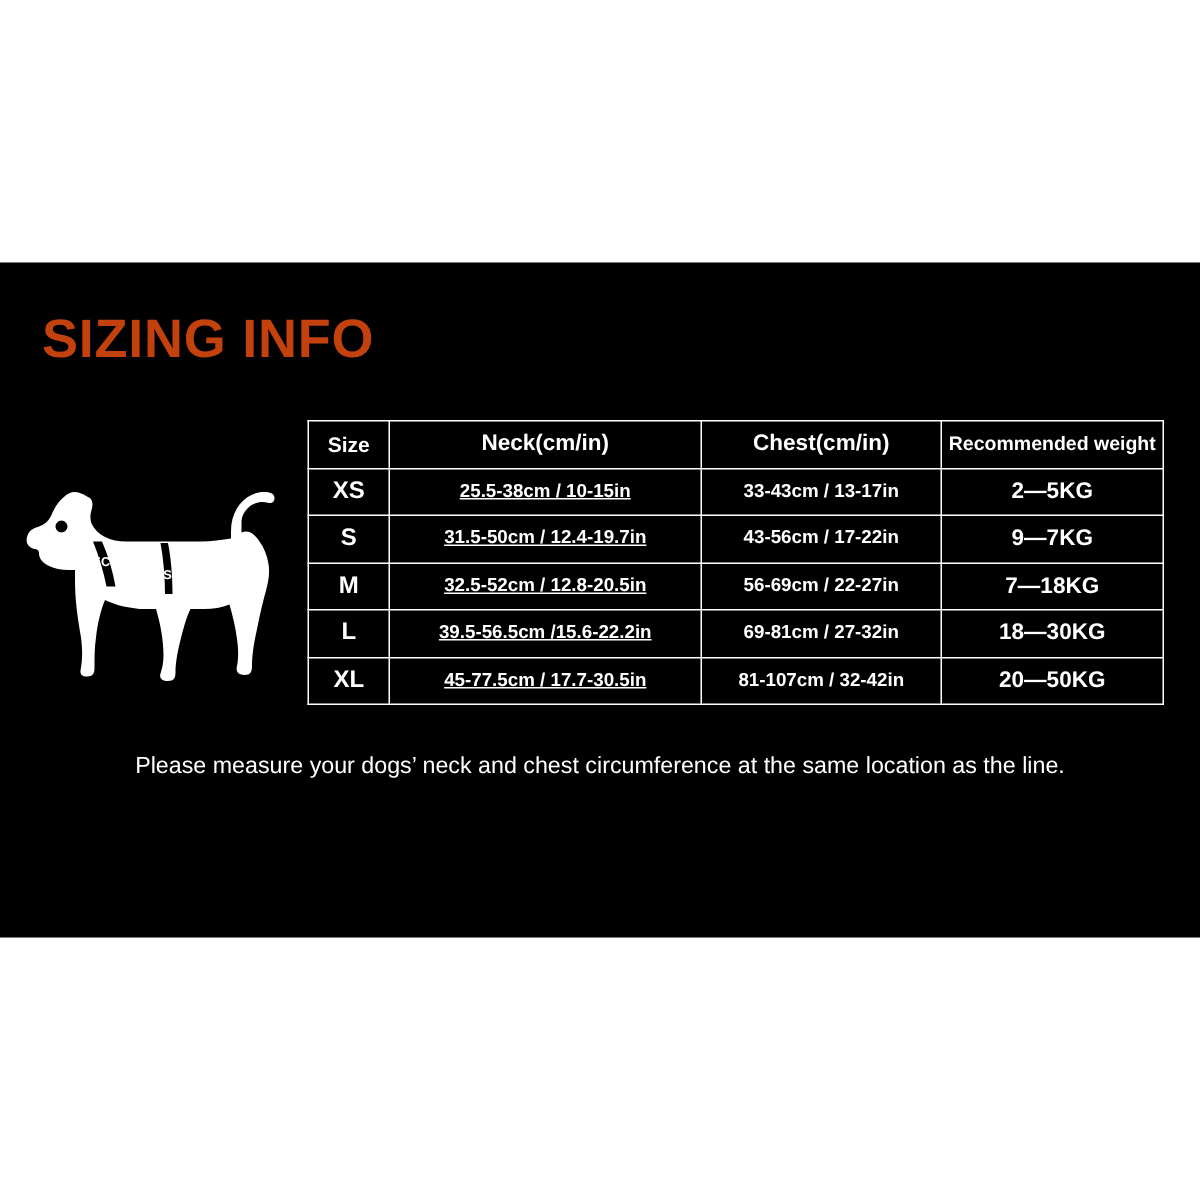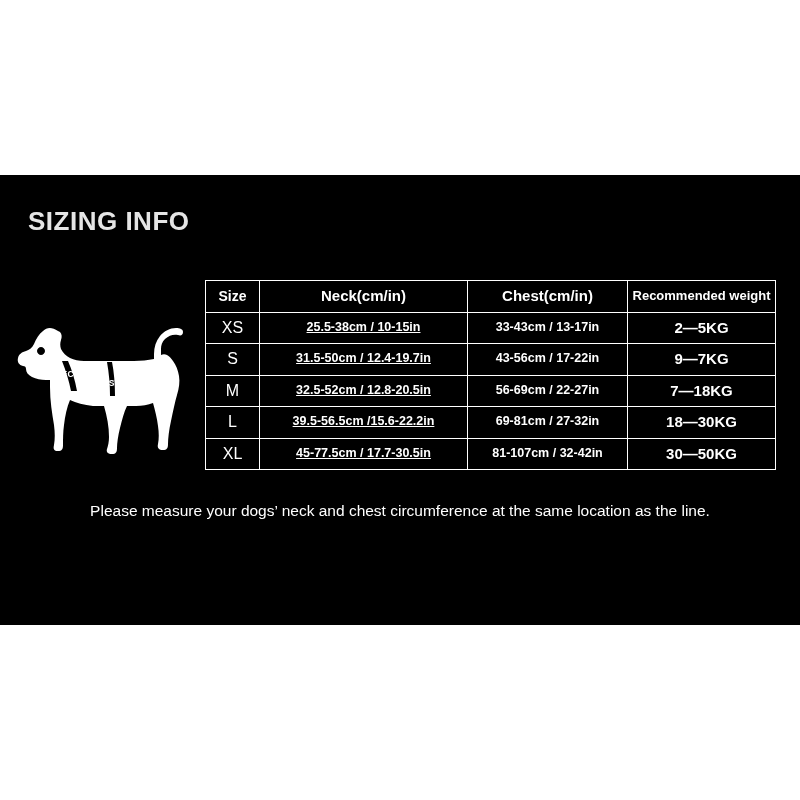--- a/index.html
+++ b/index.html
@@ -25,22 +25,22 @@
     top: 175px;
     width: 800px;
     height: 450px;
     background: #000000;
     box-sizing: border-box;
   }
   .title {
     position: absolute;
     left: 28px;
     top: 33px;
-    color: #e5e5e5;
-    font-size: 26px;
+    color: #c2410c;
+    font-size: 36px;
     font-weight: bold;
     letter-spacing: 0.5px;
     line-height: 1;
     white-space: nowrap;
   }
 
   
   .dog-wrap {
     position: absolute;
     left: 14px;
@@ -87,21 +87,21 @@
   col.c-size { width: 54px; }
   col.c-neck { width: 208px; }
   col.c-chest { width: 160px; }
   col.c-weight { width: 148px; }
 
   th.h-size   { font-size: 14px; font-weight: bold; }
   th.h-neck   { font-size: 15px; font-weight: bold; }
   th.h-chest  { font-size: 15px; font-weight: bold; margin-top: 24px; }
   th.h-weight { font-size: 13px; font-weight: bold; }
 
-  td.d-size   { font-size: 16px; font-weight: normal; margin-top: 42px; }
+  td.d-size   { font-size: 16px; font-weight: bold; margin-top: 42px; }
   td.d-neck   { font-size: 12.5px; font-weight: bold; text-decoration: underline; }
   td.d-chest  { font-size: 12.5px; font-weight: bold; }
   td.d-weight { font-size: 15px; font-weight: bold; }
 
   .note {
     position: absolute;
     left: 0;
     top: 327px;
     width: 800px;
     text-align: center;
@@ -168,21 +168,21 @@
           <tr>
             <td class="d-size">L</td>
             <td class="d-neck">39.5-56.5cm /15.6-22.2in</td>
             <td class="d-chest">69-81cm / 27-32in</td>
             <td class="d-weight">18—30KG</td>
           </tr>
           <tr>
             <td class="d-size">XL</td>
             <td class="d-neck">45-77.5cm / 17.7-30.5in</td>
             <td class="d-chest">81-107cm / 32-42in</td>
-            <td class="d-weight">30—50KG</td>
+            <td class="d-weight">20—50KG</td>
           </tr>
         </tbody>
       </table>
     </div>
 
     <div class="note">Please measure your dogs’ neck and chest circumference at the same location as the line.</div>
 
   </div>
 </div>
 

